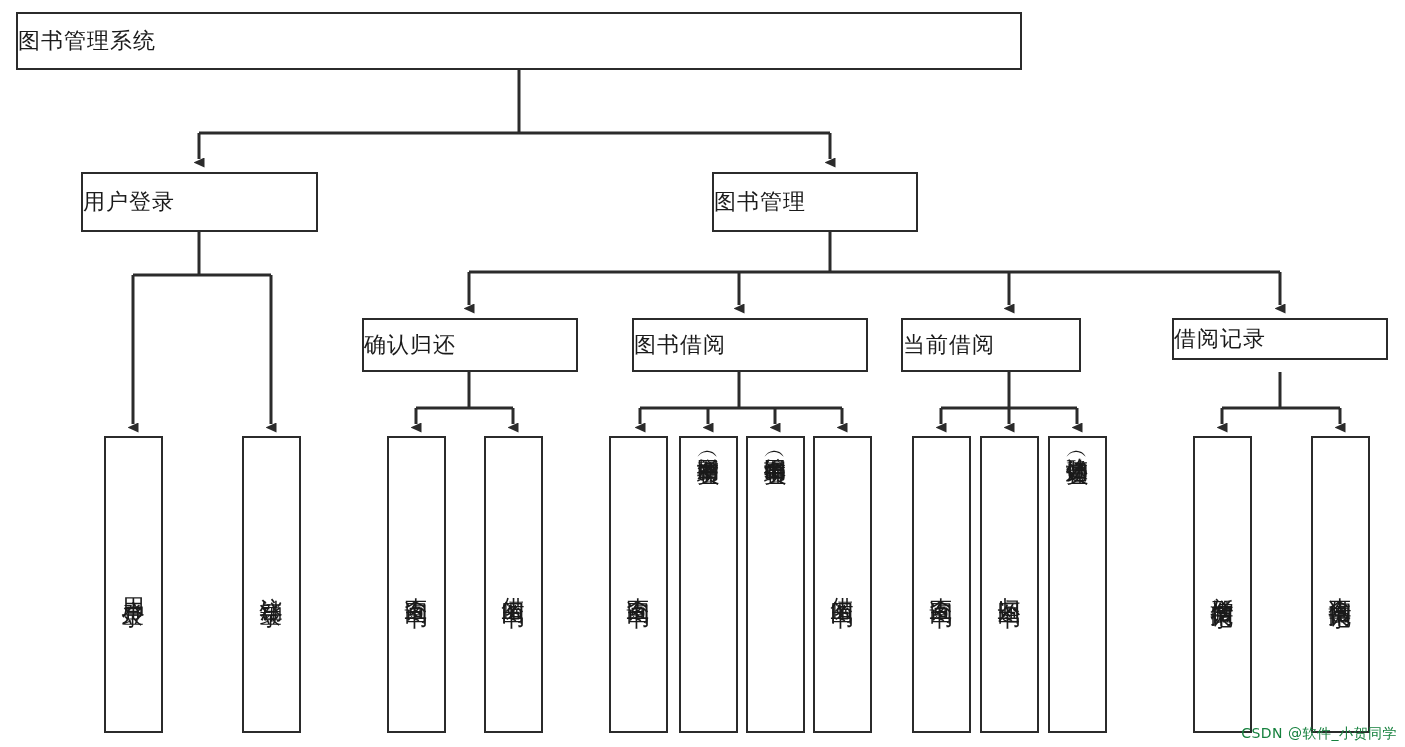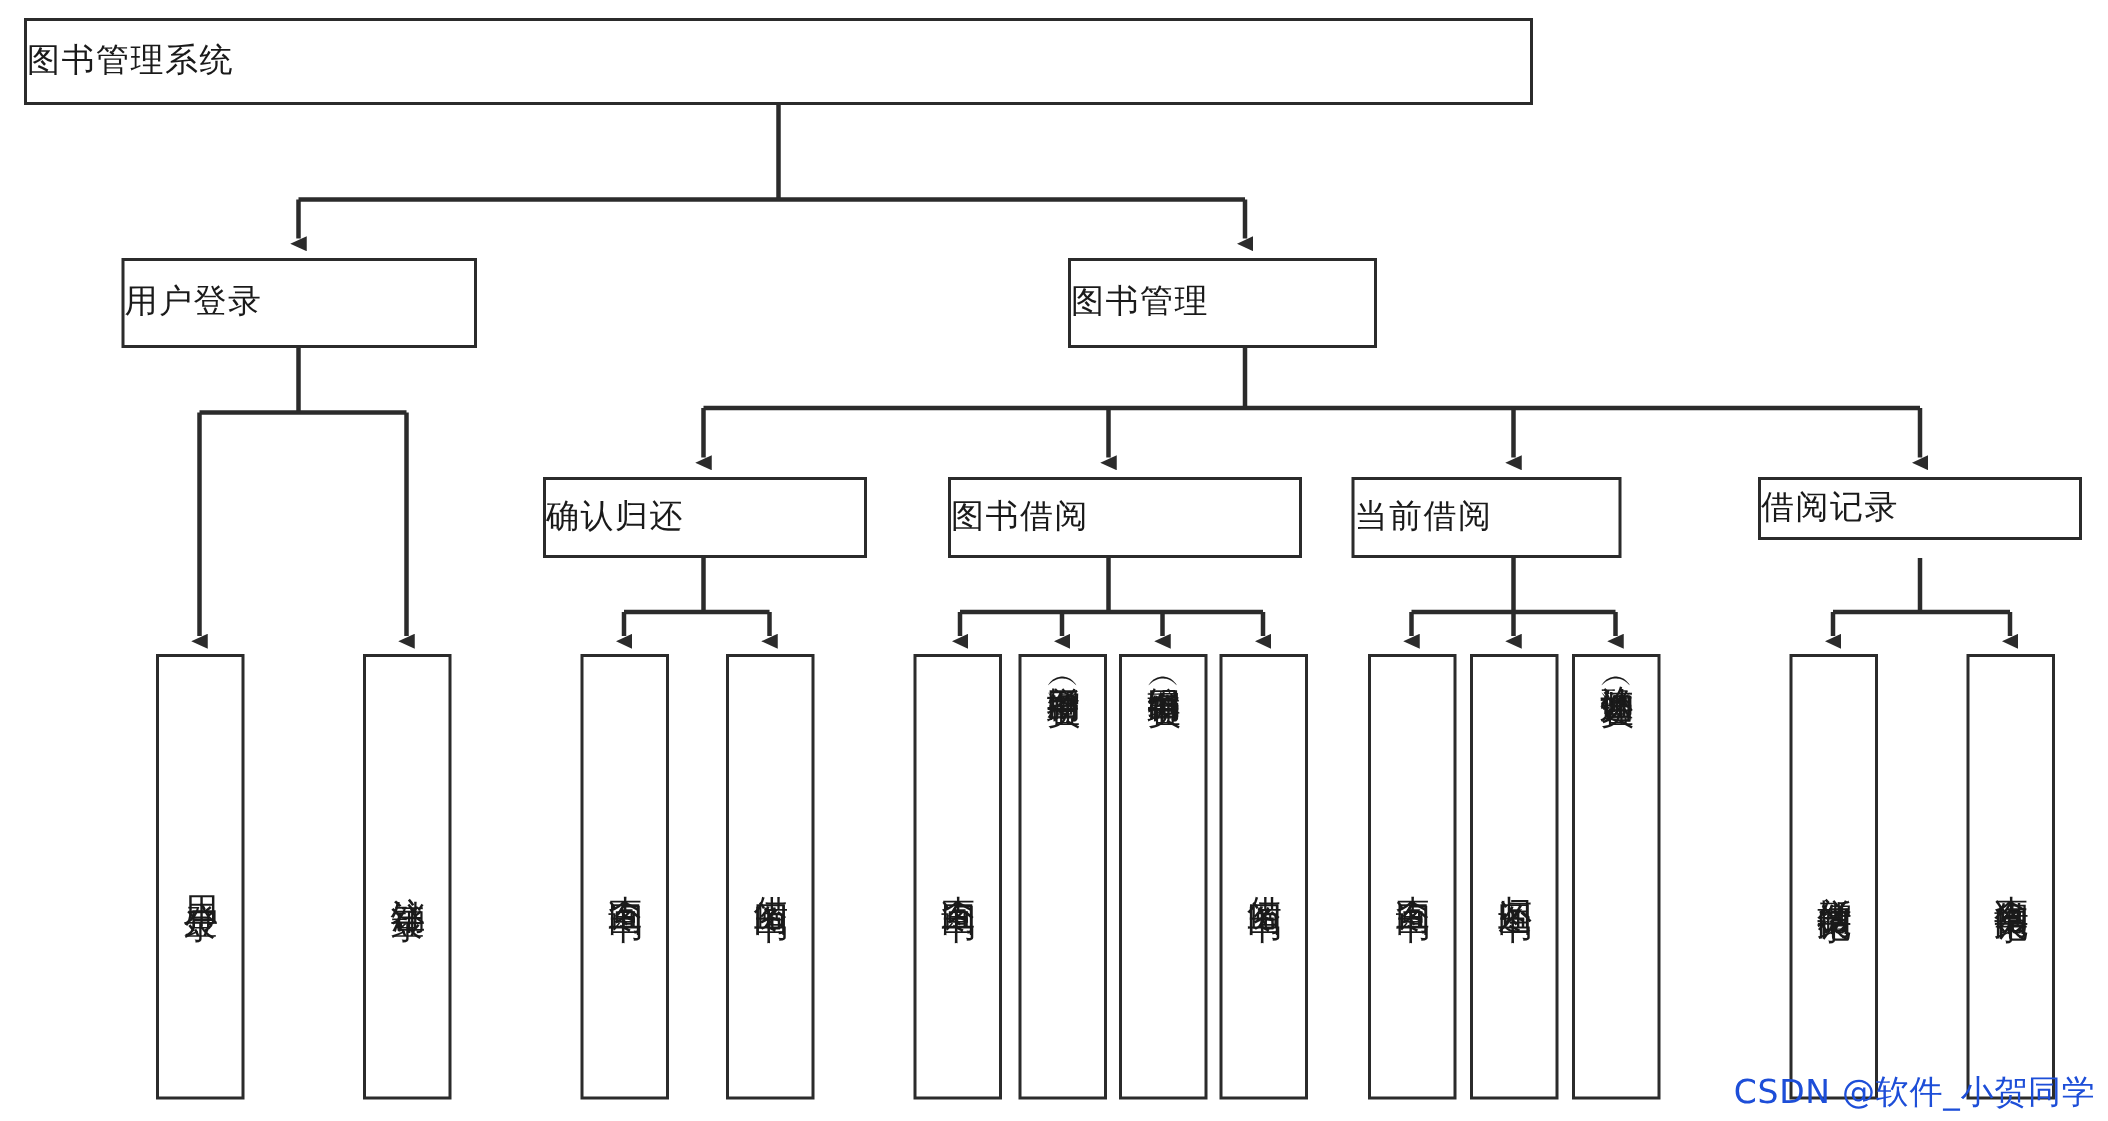--- a/index.html
+++ b/index.html
@@ -73,22 +73,22 @@
   }
   
   .node.vert.center-text {
     align-items: center;
     padding-top: 0;
   }
   #watermark {
     position: absolute;
     right: 8px;
     bottom: 4px;
-    font-size: 22px;
-    color: #1d4ed8;
+    font-size: 14px;
+    color: #15803d;
     white-space: nowrap;
     letter-spacing: 0.5px;
   }
 </style>
 </head>
 <body>
 
 <div id="canvas">
 
   <svg id="edges" viewBox="0 0 1405 747" xmlns="http://www.w3.org/2000/svg">

